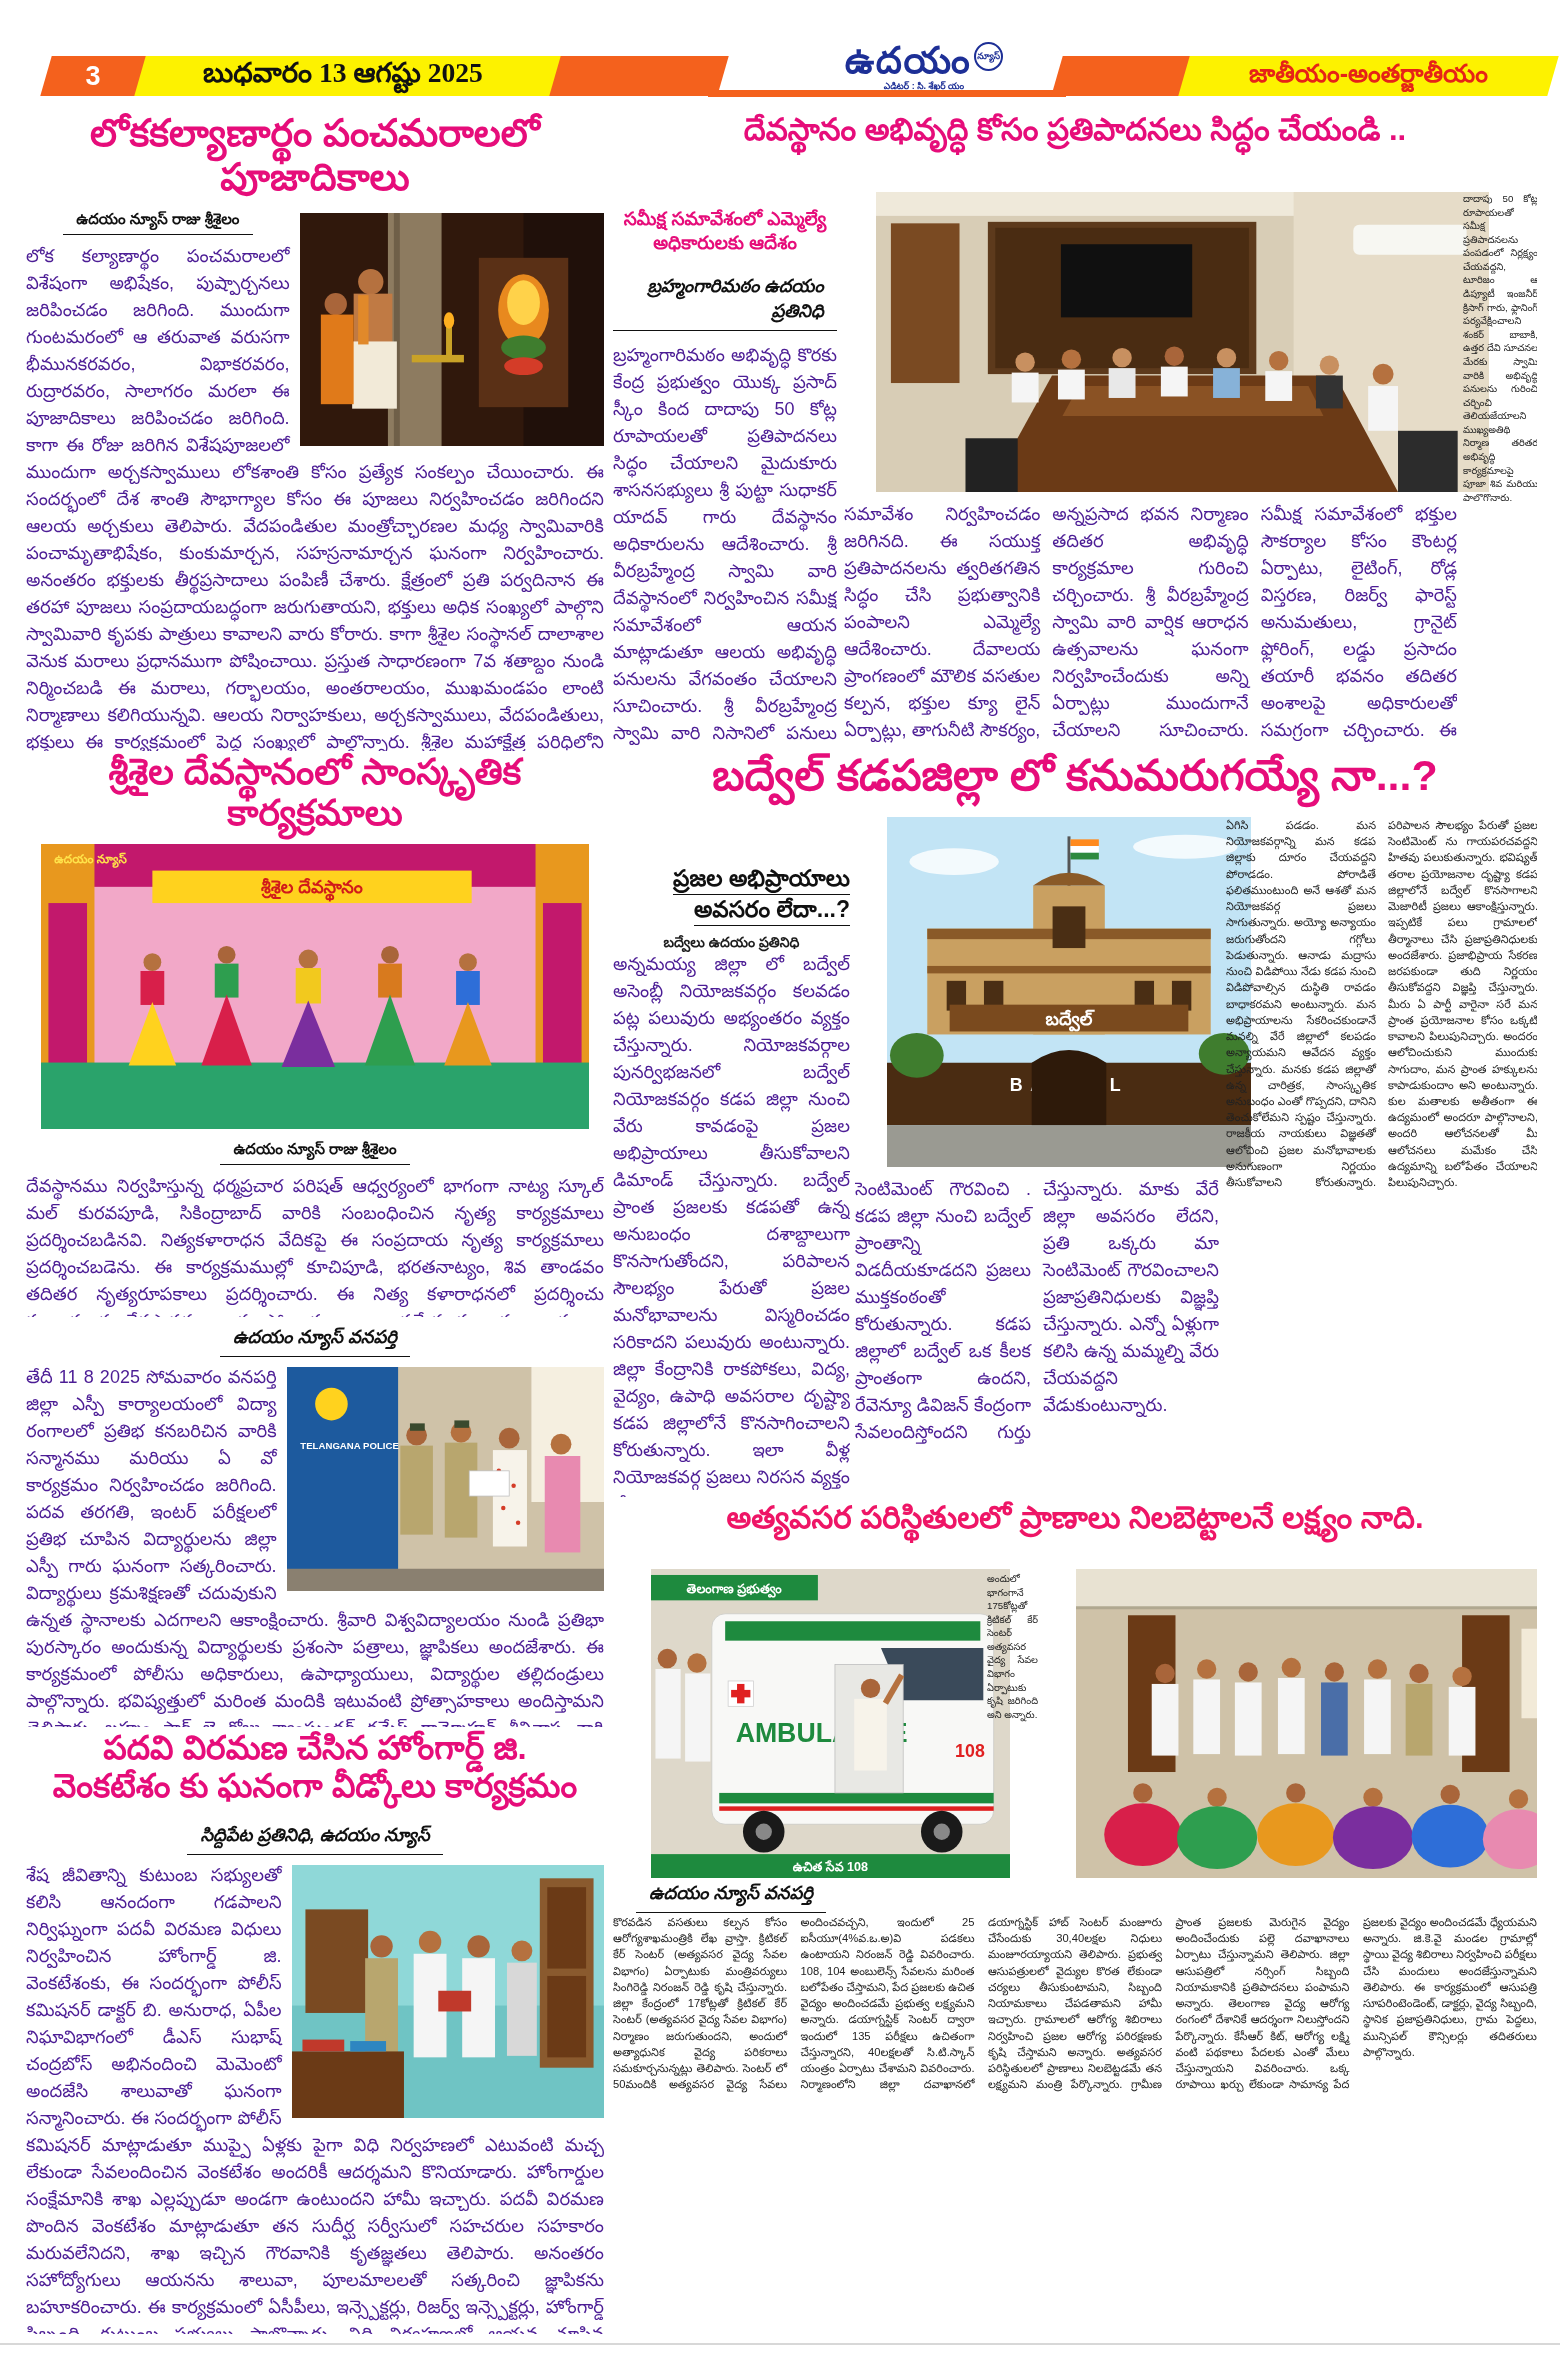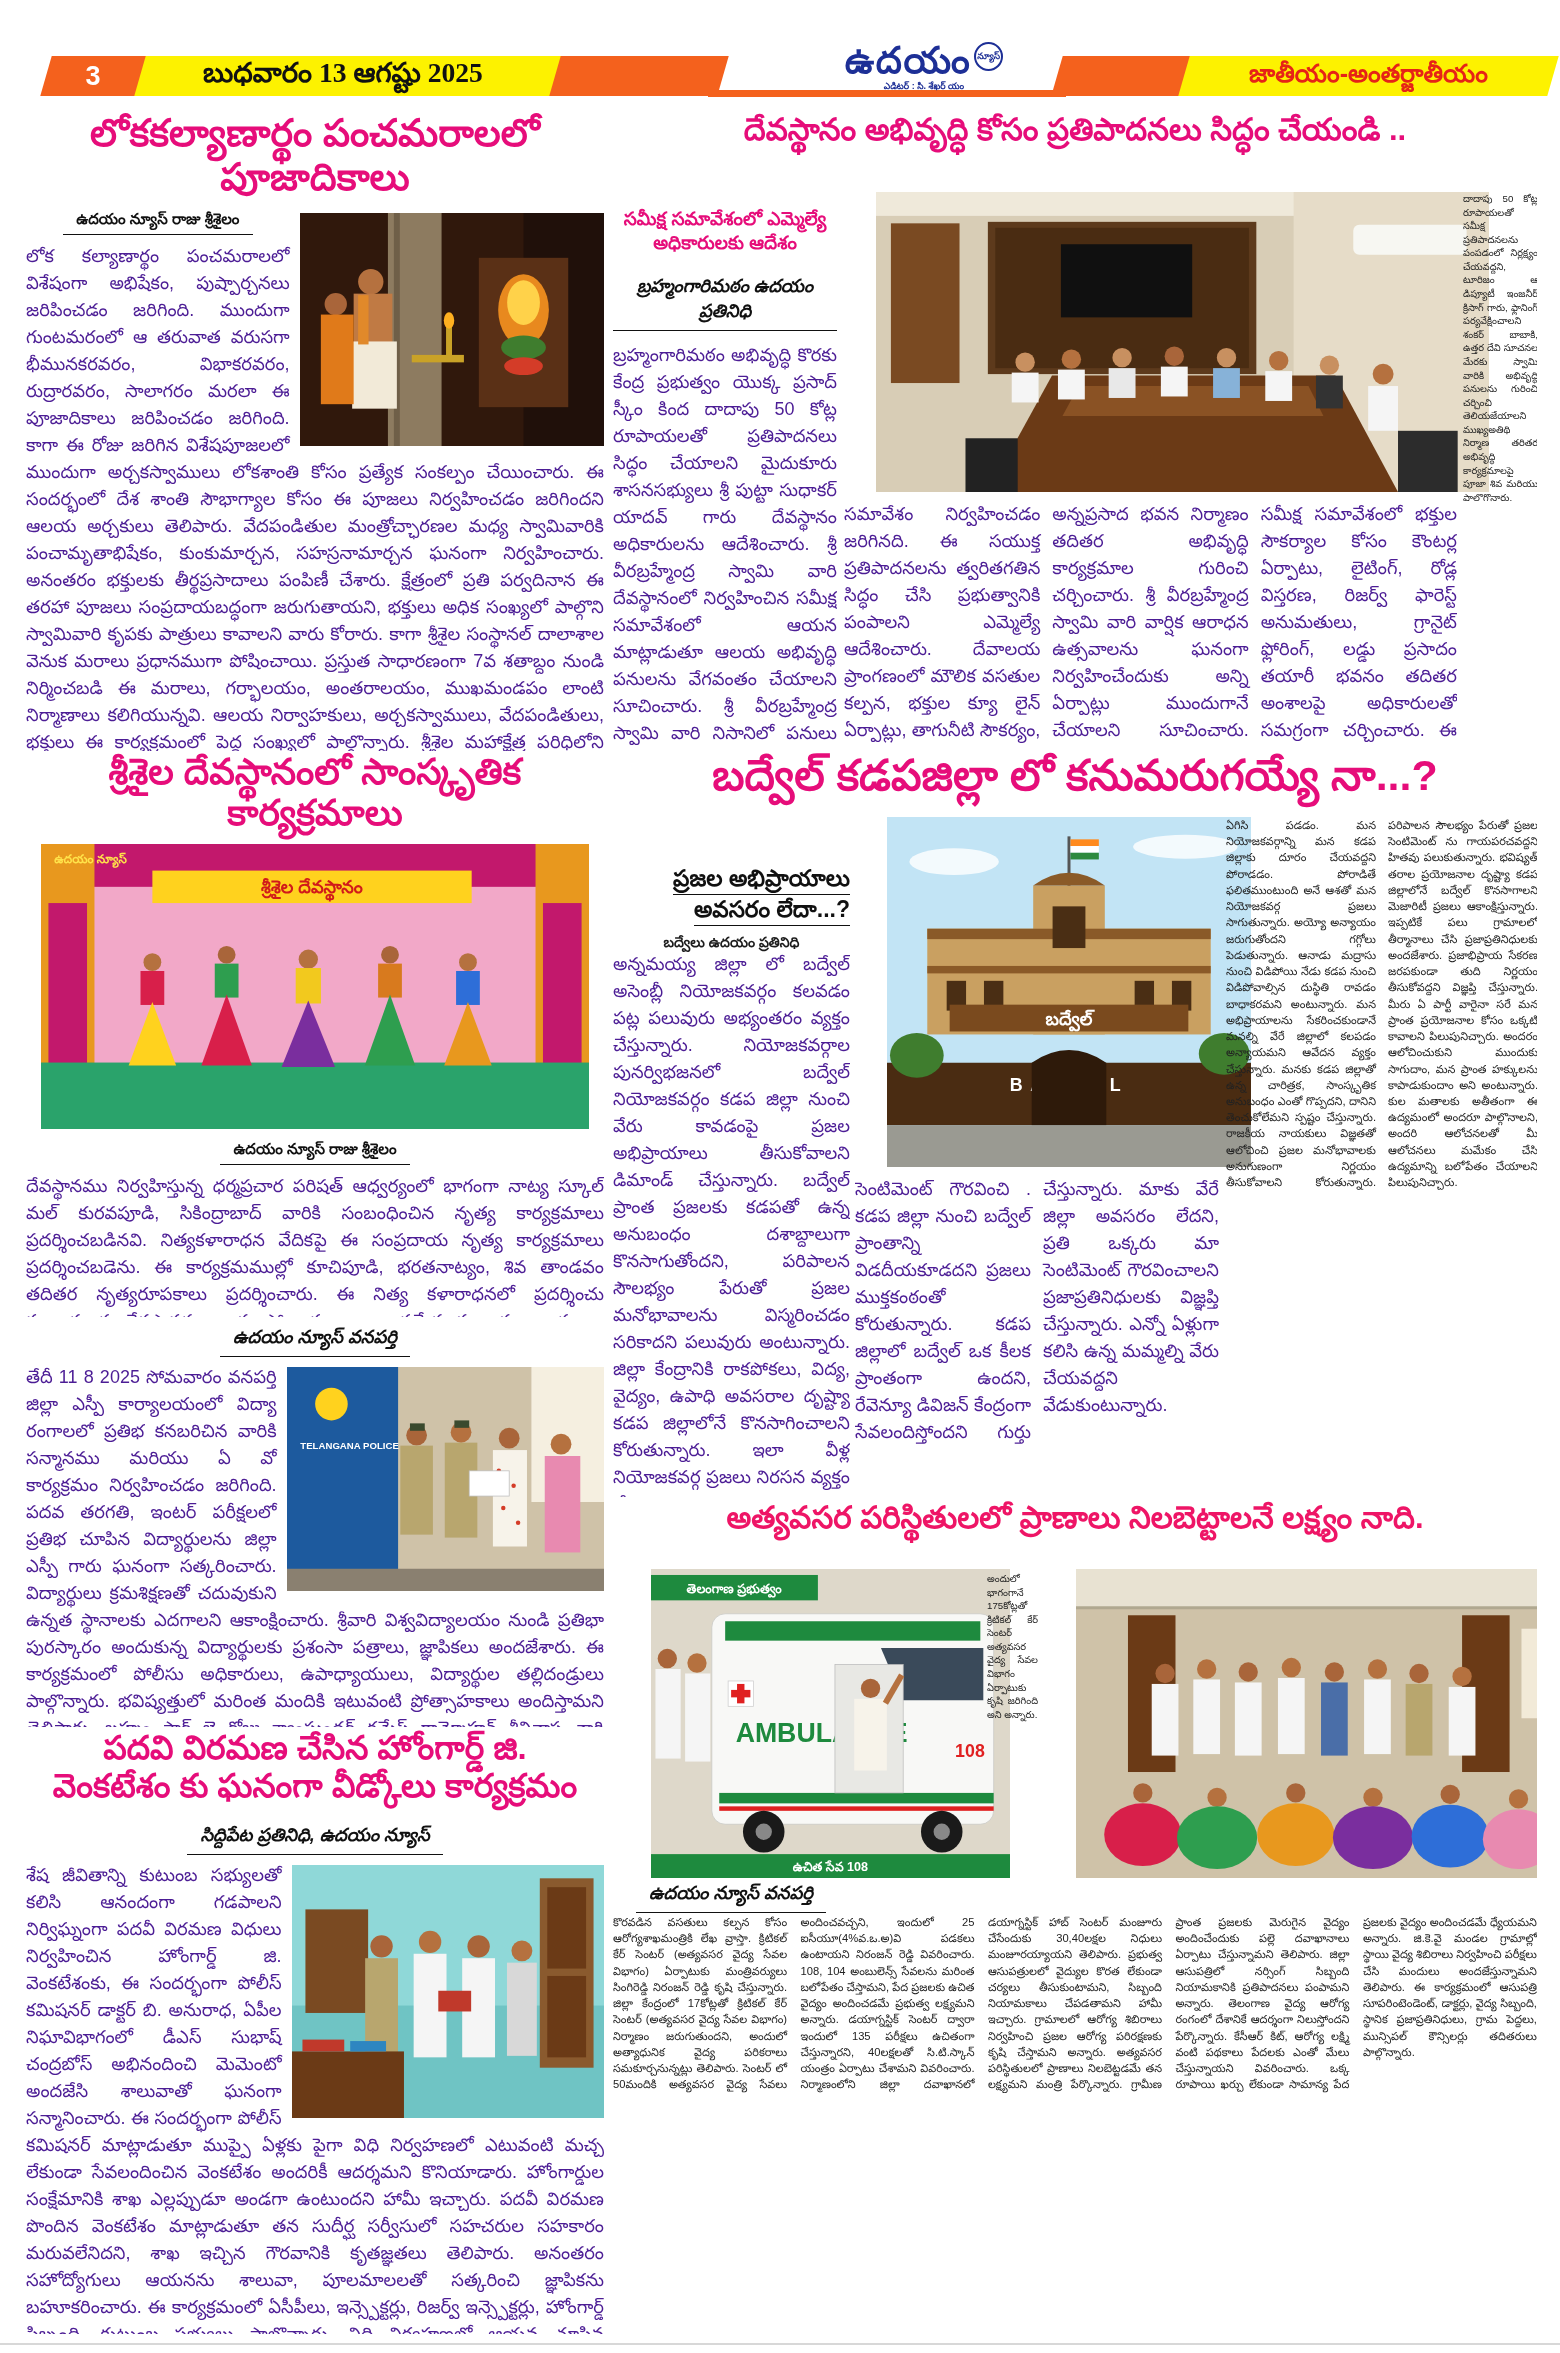--- a/index.html
+++ b/index.html
@@ -21,21 +21,21 @@
   .masthead{position:absolute;left:801px;top:42px;width:246px;text-align:center;z-index:3;}
   .masthead .m-main{font-size:37px;line-height:37px;font-weight:bold;color:#1d2f96;letter-spacing:1.5px;}
   .masthead .m-badge{display:inline-block;vertical-align:top;margin-left:3px;width:25px;height:25px;border:2.2px solid #1d2f96;
        border-radius:50%;font-size:9px;line-height:25px;font-weight:bold;color:#1d2f96;background:#fff;}
   .masthead .m-editor{font-size:9px;color:#1d2f96;font-weight:bold;margin-top:1.5px;}
   
   .art{position:absolute;overflow:hidden;}
   .hl{color:#e60d7a;font-weight:bold;text-align:center;line-height:1.15;}
   .hl-black{color:#1d1d1d;font-weight:bold;text-align:center;line-height:1.15;}
   .byline{font-weight:bold;text-align:center;font-size:15px;color:#111;margin:6px 0 7.5px;}
-  .byline span{display:inline-block;padding:0 13.4px 3.7px;border-bottom:1.5px solid #111;}
+  .byline span{display:inline-block;padding:0 13.4px 3.7px;border-bottom:1.5px solid #111;text-align:right;}
   .byline-s{font-size:18px;font-style:italic;}
   .subhead{color:#e60d7a;font-weight:bold;text-align:center;font-size:18.6px;line-height:1.3;}
   .subhead-bk{color:#111;font-weight:bold;text-align:right;font-size:23px;line-height:1.35;}
   .subhead-bk .u{border-bottom:1.5px solid #111;padding-bottom:3px;}
   .body-t{font-size:18px;line-height:1.5;text-align:justify;color:#4c1d95;}
   .body-s{font-size:11.2px;line-height:1.45;text-align:justify;color:#222;}
   .body-xs{font-size:9.7px;line-height:1.4;text-align:justify;color:#222;}
   .photo{background:#ddd;margin-left:32px;}
   .photo svg{display:block;width:100%;height:100%;}
   .fl-r{float:right;margin:3px 0 6px 10.4px;}

